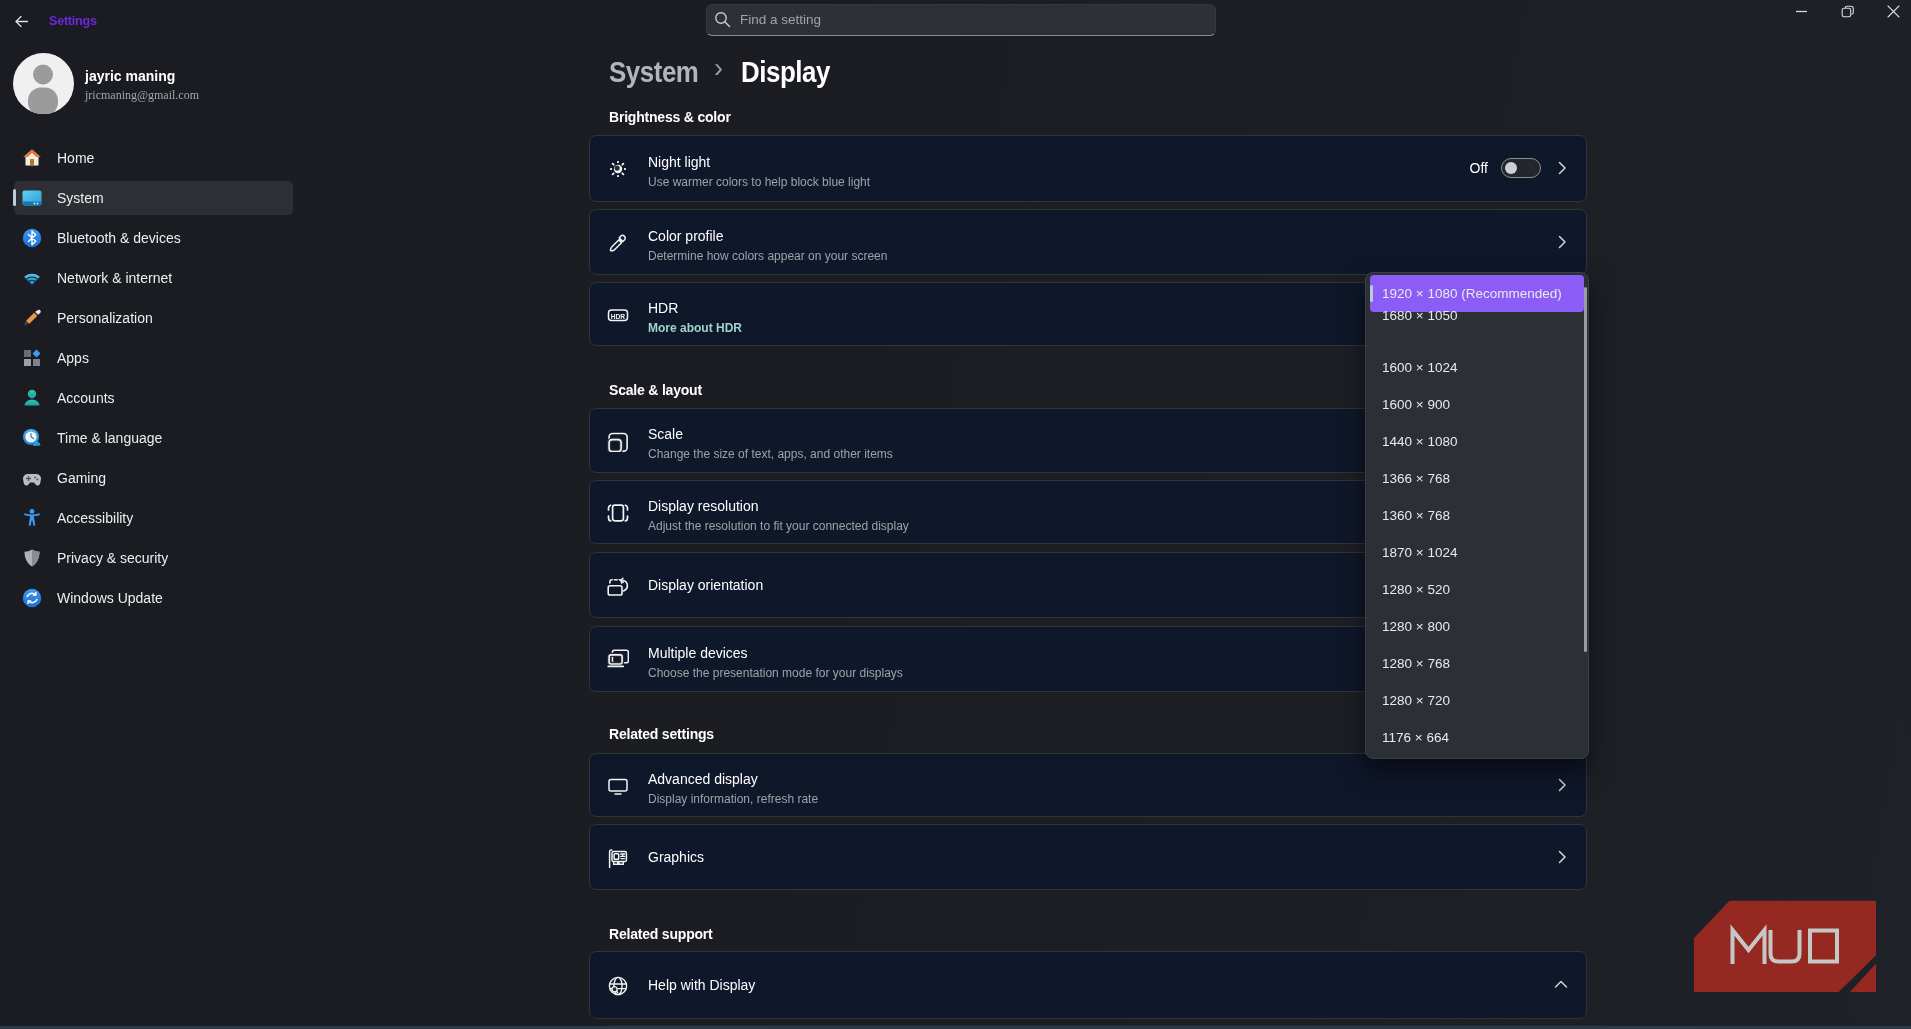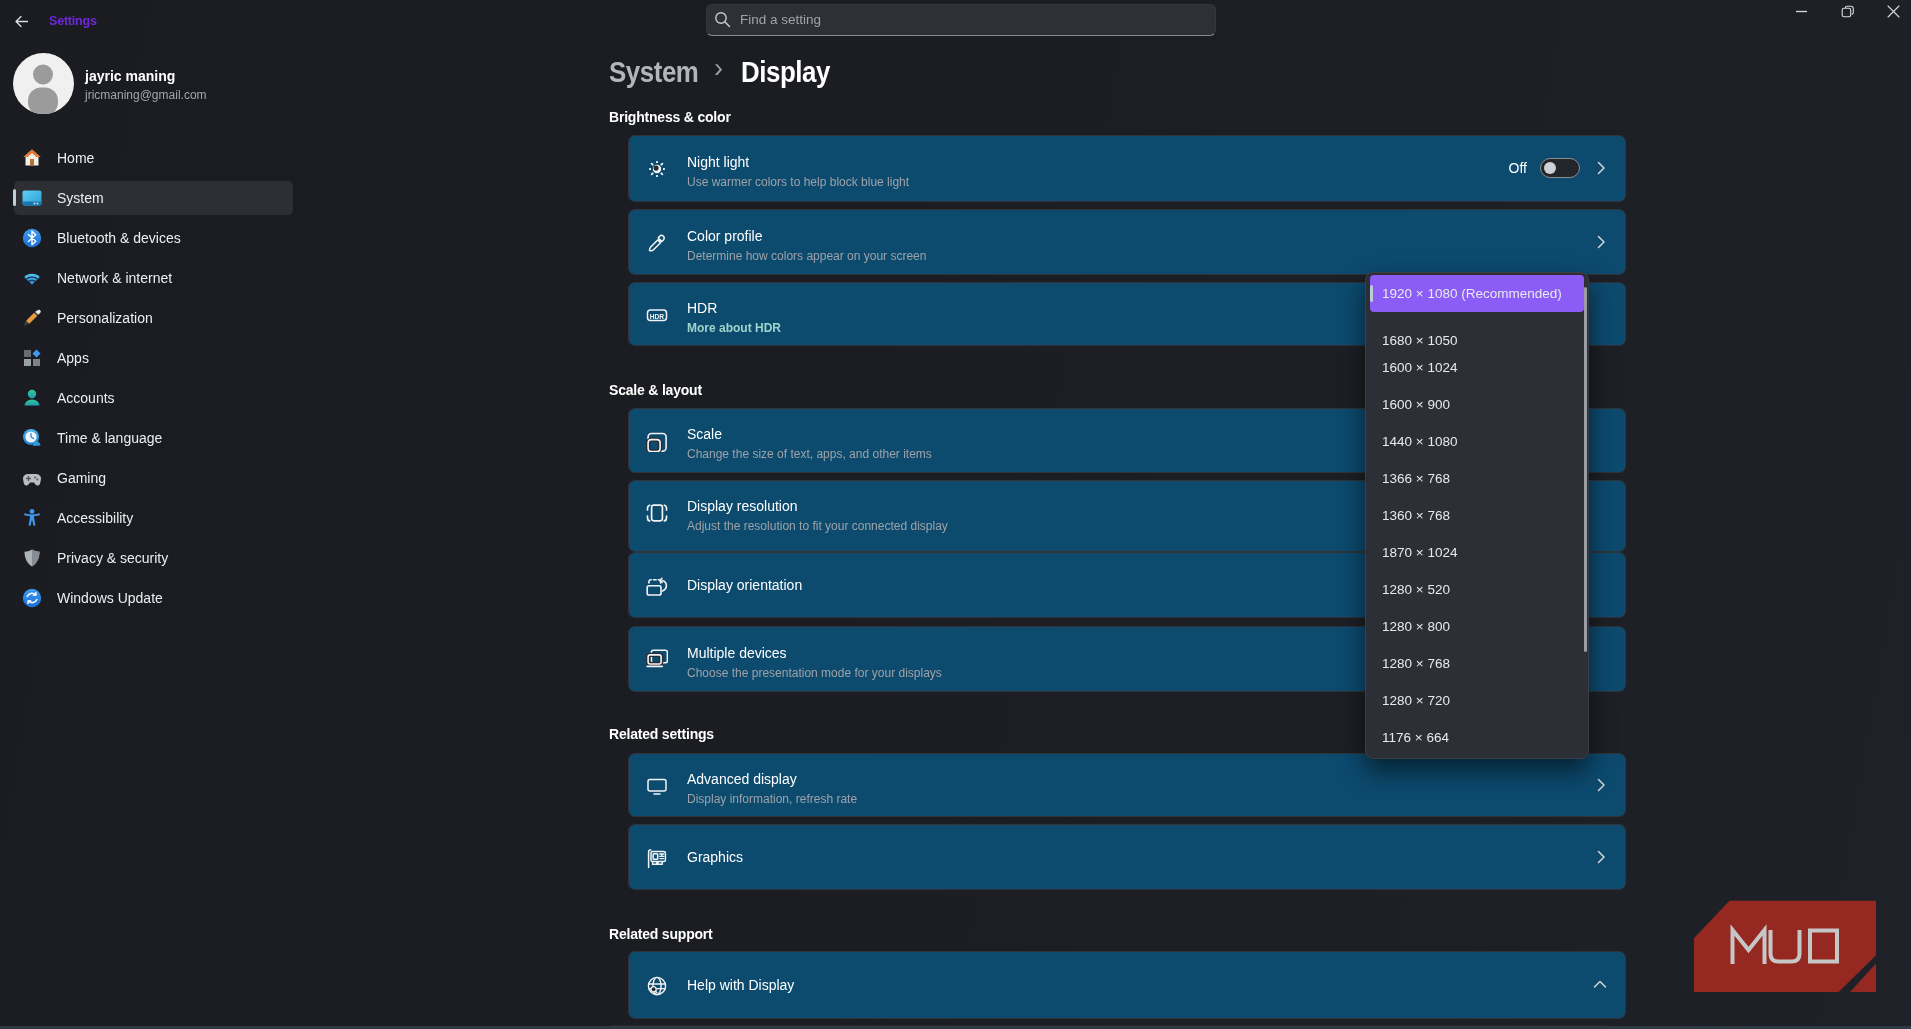--- a/index.html
+++ b/index.html
@@ -14,36 +14,36 @@
 
 .settingsTitle { left:49px; top:14px; font-size:12.5px; font-weight:bold; color:#6d28d9; letter-spacing:-0.2px; }
 
 .search {
   left:706px; top:4px; width:510px; height:32px;
   background:#2d3036; border:1px solid #35383e; border-bottom:1px solid #878b91;
   border-radius:6px;
 }
 
 .uname { left:85px; top:68px; font-size:14px; font-weight:bold; color:#fff; }
-.umail { left:85px; top:88px; font-size:12px; color:#a2a5ab; }
+.umail { left:85px; top:88px; font-size:12px; color:#a2a5ab;font-family:Liberation Serif, serif; }
 
 .nav-item { left:0; width:300px; height:36px;text-align:center; }
 .nav-item .lbl { position:absolute; left:57px; top:50%; transform:translateY(-50%); font-size:14px; color:#eceef0; }
 .nav-item .ico { position:absolute; left:22px; top:50%; transform:translateY(-50%); width:20px; height:20px; }
 .nav-sel { left:14px; top:181px; width:279px; height:34px; background:#2d2f35; border-radius:5px; }
 .nav-pill { left:13px; top:189px; width:3px; height:17px; border-radius:2px; background:#bccfd8; }
 
 .h1 { font-size:29px; font-weight:bold; letter-spacing:-0.5px; top:55.5px; transform:scaleX(0.893); transform-origin:0 0; }
 .h1.crumb { left:609px; color:#b2b5ba; }
 .h1.main { left:741px; color:#fff; }
 .h1sep { left:714px; top:52.5px; color:#9b9ea4; font-size:27px; }
 .sect { left:609px; font-size:14px; font-weight:bold; color:#fff; letter-spacing:-0.2px; }
 .card {
-  left:628px; width:998px;
-  background:#0c4a6e; border:1px solid #313339; border-radius:7px;
+  left:589px; width:998px;
+  background:#0f172a; border:1px solid #313339; border-radius:7px;
 }
 .card .ico { position:absolute; left:17px; width:22px; height:22px; }
 .card .tt { position:absolute; left:58px; font-size:14px; color:#fff; }
 .card .dd { position:absolute; left:58px; font-size:12px; color:#9fa2a8; }
 .card .one { position:absolute; left:58px; top:50%; transform:translateY(-50%); font-size:14px; color:#fff; }
 .chev { position:absolute; right:17px; top:50%; transform:translateY(-50%); }
 .link { color:#9fd4cc; font-weight:bold; }
 
 .toggleOff { position:absolute; right:45px; top:50%; transform:translateY(-50%); width:40px; height:20px; border:1px solid #8b8f95; border-radius:10px; background:#24262b; }
 .toggleOff .knob { position:absolute; left:3px; top:3px; width:12px; height:12px; border-radius:50%; background:#cdd1d6; }
@@ -331,21 +331,21 @@
           <g fill="none">
             <rect x="2.1" y="3.5" width="18" height="17.6" rx="3.4" stroke="#f2f4f6" stroke-width="1.6"></rect>
             <rect x="2.1" y="9.6" width="12" height="12" rx="3.2" stroke="#292b30" stroke-width="4.4"></rect>
             <rect x="2.1" y="9.6" width="12" height="12" rx="3.2" stroke="#f2f4f6" stroke-width="1.6"></rect>
           </g>
         </svg>
       </div>
       <div class="tt" style="top:17.25px">Scale</div>
       <div class="dd" style="top:38.25px">Change the size of text, apps, and other items</div>
     </div>
-    <div class="abs card" style="top:480px;height:72px">
+    <div class="abs card" style="top:480px;height:64px">
       <div class="ico" style="top:21px">
         <svg viewBox="0 0 22 22">
           <g fill="none" stroke="#f2f4f6" stroke-width="1.7" stroke-linecap="round">
             <rect x="5.6" y="3.2" width="10.8" height="15.6" rx="2.2"></rect>
             <path d="M3.6 3.2 a2.9 2.9 0 0 0 -2.1 2.8 v1.9 M1.5 14.1 v2 a2.9 2.9 0 0 0 2.1 2.8"></path>
             <path d="M18.4 3.2 a2.9 2.9 0 0 1 2.1 2.8 v1.9 M20.5 14.1 v2 a2.9 2.9 0 0 1 -2.1 2.8"></path>
           </g>
         </svg>
       </div>
       <div class="tt" style="top:17px">Display resolution</div>
@@ -437,21 +437,21 @@
 <div class="abs sect" style="top:926px">Related support</div>
 
 <div class="abs" style="left:609px;top:1025px;width:998px;height:4px;background:#26282d;border-radius:7px 7px 0 0;"></div>
 <div class="abs bottomline"></div>
 
 <div class="abs dd-panel" id="ddpanel">
     <div class="dd-item dd-sel" style="top:1.5px">
       <div class="dd-pill"></div>
       <span>1920 × 1080 (Recommended)</span>
     </div>
-    <div class="dd-item" style="top:48px">
+    <div class="dd-item" style="top:23px">
       <span>1680 × 1050</span>
     </div>
     <div class="dd-item" style="top:75.5px">
       <span>1600 × 1024</span>
     </div>
     <div class="dd-item" style="top:112.5px">
       <span>1600 × 900</span>
     </div>
     <div class="dd-item" style="top:149.5px">
       <span>1440 × 1080</span>

